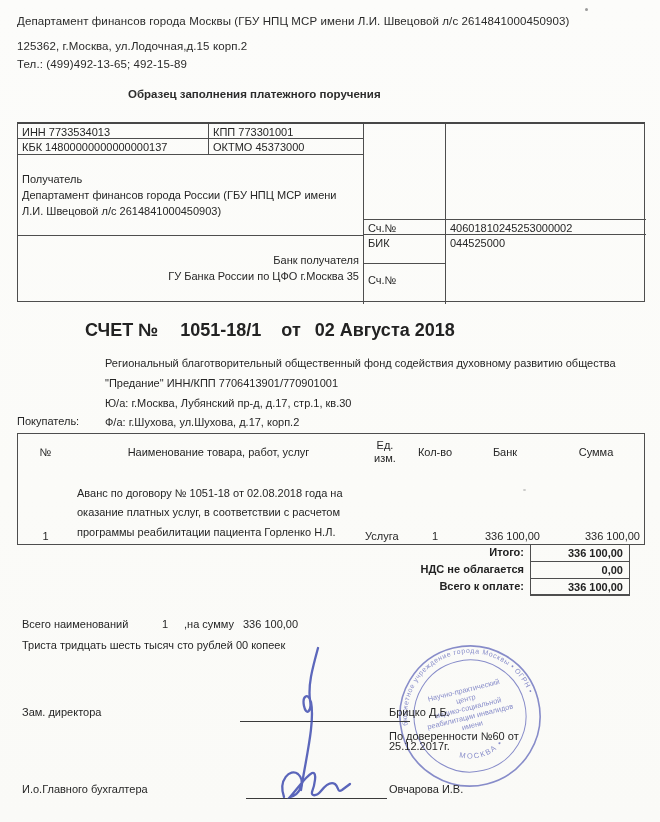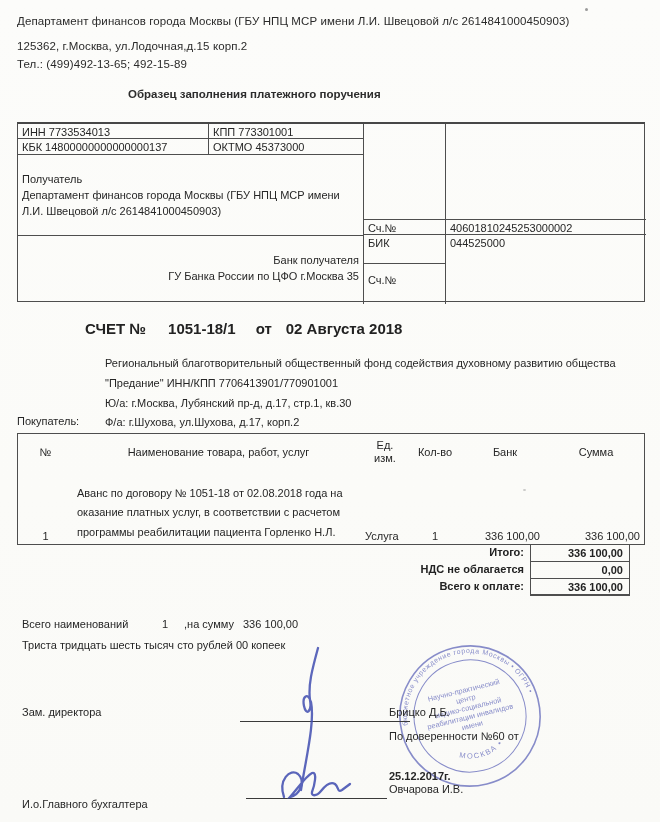--- a/index.html
+++ b/index.html
@@ -15,21 +15,21 @@
   .sample-caption{position:absolute;left:85px;top:88px;font-size:11.5px;font-weight:bold;color:#2c2c2c;margin-left:43px;}
 
   
   .bank-table{position:absolute;left:17px;top:122px;width:628px;height:180px;
     border:1px solid #4e4e4e;border-top:2px solid #474747;box-sizing:border-box;}
   .bt-cell{position:absolute;box-sizing:border-box;font-size:11px;line-height:14px;
     padding:1px 4px;color:#262626;border:0 solid #4e4e4e;}
   .br{border-right-width:1px;} .bb{border-bottom-width:1px;} .btp{border-top-width:1px;}
 
   
-  .invoice-title{position:absolute;left:85px;top:320px;font-size:15px;font-weight:bold;
+  .invoice-title{position:absolute;left:85px;top:320px;font-size:18px;font-weight:bold;
     color:#222;display:flex;align-items:flex-end;}
   .invoice-title .g1{margin-left:22px;} .invoice-title .g2{margin-left:20px;} .invoice-title .g3{margin-left:14px;}
 
   
   .buyer-line{position:absolute;left:105px;font-size:11px;line-height:14px;color:#262626;}
   .buyer-label{position:absolute;left:17px;font-size:11px;color:#262626;}
 
   
   .items-table{position:absolute;left:17px;top:433px;width:628px;height:112px;
     border:1px solid #4e4e4e;box-sizing:border-box;}
@@ -69,21 +69,21 @@
   <div class="sample-caption">Образец заполнения платежного поручения</div>
 
   <div class="bank-table">
     <div class="bt-cell br bb" style="left:0;top:0;width:191px;height:15px;">ИНН 7733534013</div>
     <div class="bt-cell br bb" style="left:191px;top:0;width:155px;height:15px;">КПП 773301001</div>
     <div class="bt-cell br bb" style="left:0;top:15px;width:191px;height:16px;">КБК 14800000000000000137</div>
     <div class="bt-cell br bb" style="left:191px;top:15px;width:155px;height:16px;">ОКТМО 45373000</div>
 
     <div class="bt-cell br" style="left:0;top:31px;width:346px;height:80px;padding-top:16px;line-height:16px;">
       <div>Получатель</div>
-      <div>Департамент финансов города Москвы (ГБУ НПЦ МСР имени</div>
+      <div>Департамент финансов города России (ГБУ НПЦ МСР имени</div>
       <div>Л.И. Швецовой л/с 2614841000450903)</div>
     </div>
 
     <div class="bt-cell br btp" style="left:0;top:111px;width:346px;height:69px;padding-top:16px;line-height:16px;text-align:right;">
       <div>Банк получателя</div>
       <div>ГУ Банка России по ЦФО г.Москва 35</div>
     </div>
 
     <div class="bt-cell br bb" style="left:346px;top:0;width:82px;height:96px;"></div>
     <div class="bt-cell br bb" style="left:346px;top:96px;width:82px;height:15px;">Сч.№</div>
@@ -176,23 +176,23 @@
         <text y="3">реабилитации инвалидов</text>
         <text y="12">имени</text>
       </g>
     </g>
   </svg>
 
   <div class="sig-label" style="top:706px;">Зам. директора</div>
   <div class="sig-line" style="left:240px;top:721px;width:170px;"></div>
   <div class="sig-name" style="top:706px;text-align:right;">Брицко Д.Б.</div>
   <div class="sig-name" style="top:730px;">По доверенности №60 от</div>
-  <div class="sig-name" style="top:770px;font-weight:bold;">25.12.2017г.</div>
-
-  <div class="sig-label" style="top:783px;margin-top:15px;">И.о.Главного бухгалтера</div>
+  <div class="sig-name" style="top:740px;">25.12.2017г.</div>
+
+  <div class="sig-label" style="top:783px;">И.о.Главного бухгалтера</div>
   <div class="sig-line" style="left:246px;top:798px;width:141px;"></div>
   <div class="sig-name" style="top:783px;">Овчарова И.В.</div>
 
   <svg class="ink" style="left:260px;top:640px;width:120px;height:170px;" viewBox="0 0 120 170">
     <g fill="none" stroke="#3f4cb0" stroke-width="2.3" stroke-linecap="round" opacity="0.85">
       <path d="M 58 8 C 52 30, 48 45, 50 60 C 52 72, 46 76, 44 66 C 42 56, 48 52, 51 62 C 55 82, 46 118, 41 150"></path>
       <path d="M 24 157 C 18 140, 30 128, 38 134 C 46 141, 40 155, 30 157 C 38 148, 46 136, 52 133 C 58 131, 54 147, 52 152 C 51 156, 56 157, 61 151 C 65 146, 70 141, 75 144 C 79 147, 77 153, 82 150 L 90 144"></path>
     </g>
   </svg>
 

